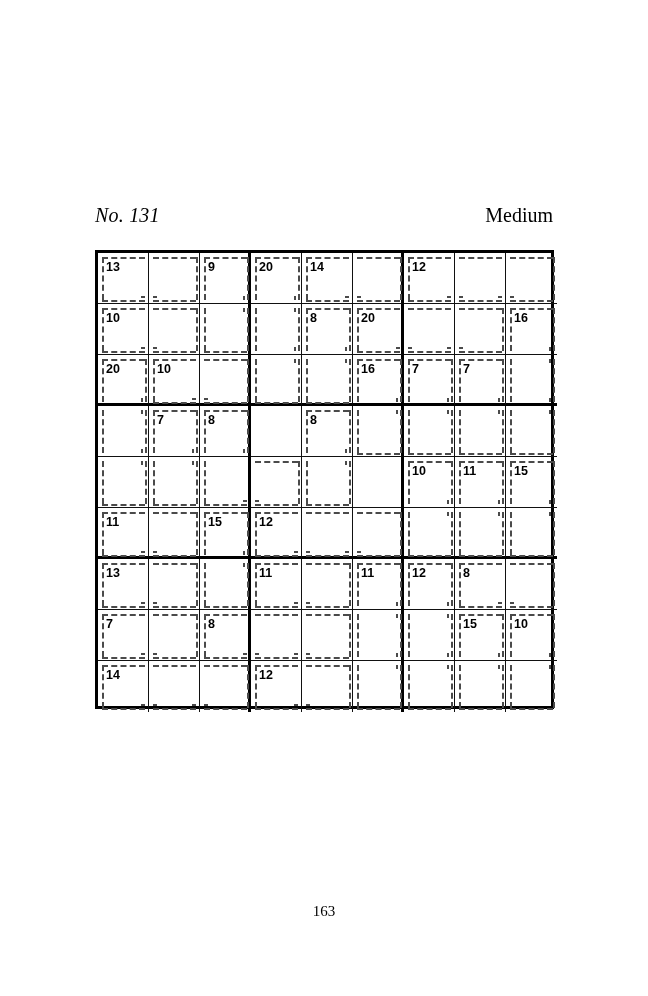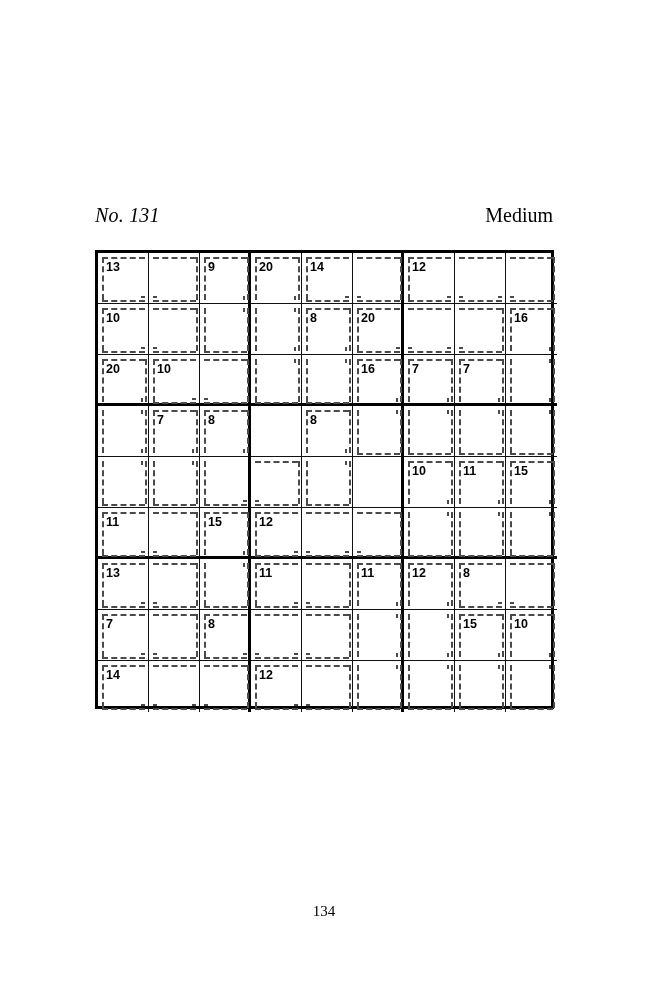--- a/index.html
+++ b/index.html
@@ -629,13 +629,13 @@
         <div class="cage-sum" style="left: 8px; top: 365px;">7</div>
         <div class="cage-sum" style="left: 110px; top: 365px;">8</div>
         <div class="cage-sum" style="left: 365px; top: 365px;">15</div>
         <div class="cage-sum" style="left: 416px; top: 365px;">10</div>
         <div class="cage-sum" style="left: 8px; top: 416px;">14</div>
         <div class="cage-sum" style="left: 161px; top: 416px;">12</div>
       </div>
   </div>
 </div>
 
-<div id="page-number">134</div>
+<div id="page-number">163</div>
 
 </body></html>

